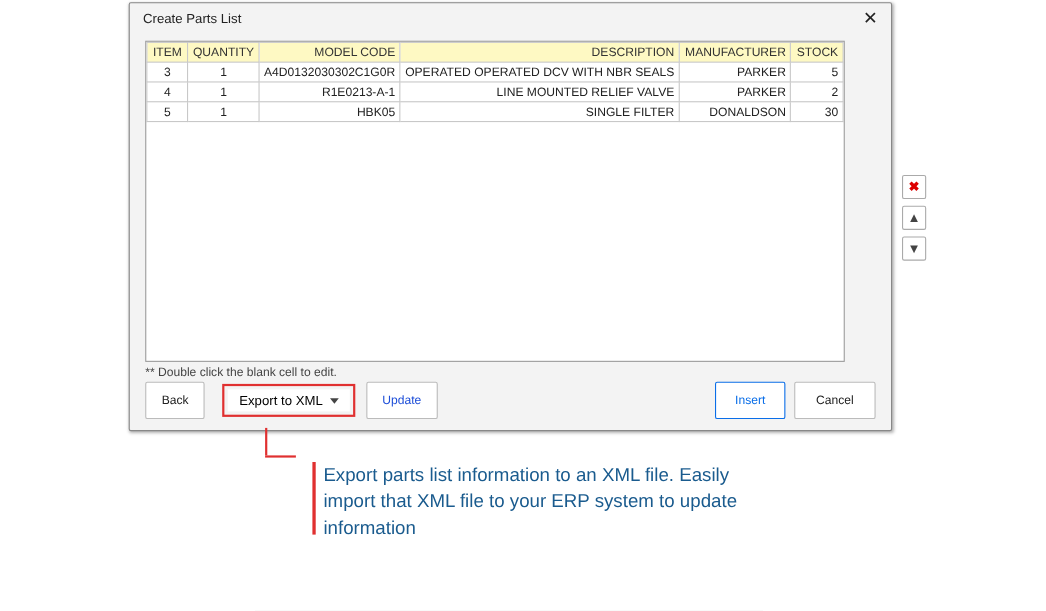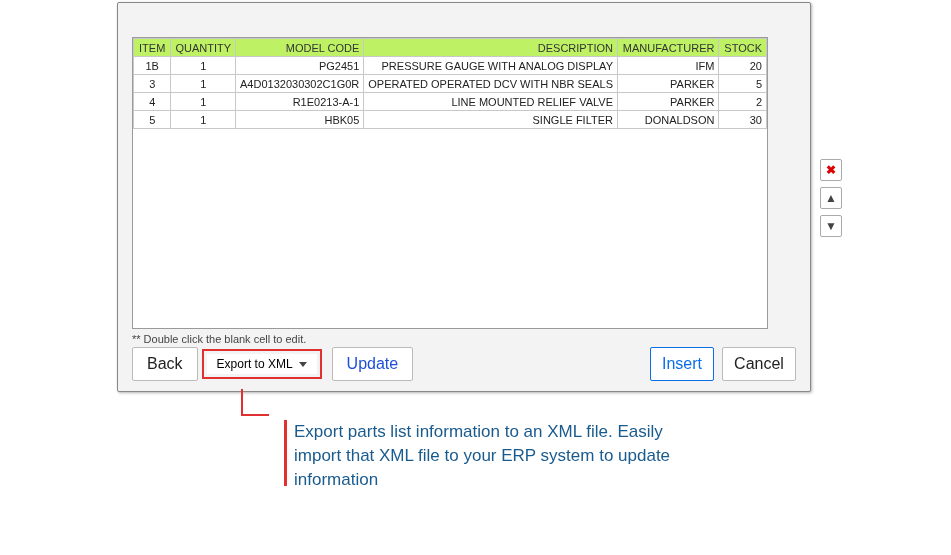--- a/index.html
+++ b/index.html
@@ -55,21 +55,21 @@
   }
   th, td {
     border: 1px solid #c8c8c8;
     padding: 2px 4px;
     text-align: right;
     height: 18px;
     white-space: nowrap;
     overflow: hidden;
   }
   th {
-    background: #bef264;
+    background: #fef9c3;
     font-weight: normal;
     color: #333;
   }
   th.center, td.center { text-align: center; }
   tr.selected td {
     background: #0a6ee8;
     color: #fff;
     border-color: #0a6ee8;
   }
   .side-btns {
@@ -111,34 +111,34 @@
     align-items: center;
     font-size: 12px;
   }
   .btn {
     height: 24px;
     padding: 16px 14px;
     background: #fff;
     border: 1px solid #bbb;
     border-radius: 2px;
     cursor: pointer;
-    font-size: 16px;
+    font-size: 11px;
     color: #222;
     display: inline-flex;
     align-items: center;
     justify-content: center;
   }
   .btn.disabled { color: #1d4ed8; }
   .btn.primary { border-color: #0a6ee8; color: #0a6ee8; }
   .export-wrap {
     display: inline-flex;
     align-items: center;
     border: 2px solid #e03030;
     padding: 3px;
-    margin-left: 4px;
+    margin-left: 16px;
     position: relative;
   }
   .dropdown-btn {
     height: 20px;
     padding: 0 10px;
     background: #fff;
     display: inline-flex;
     align-items: center;
     gap: 6px;
     font-size: 12px;
@@ -182,42 +182,38 @@
     width: 420px;
     font-size: 17px;
     color: #1a5b8e;
     line-height: 1.4;
   }
 </style>
 </head>
 <body>
 
 <div class="dialog">
+  <div class="titlebar">
+    <span>Create Parts List</span>
+    <span class="close-x">✕</span>
+  </div>
 
   <div class="table-wrap">
     <table>
       <thead>
         <tr>
           <th class="center" style="width:44px">ITEM</th>
           <th class="center" style="width:62px">QUANTITY</th>
           <th style="width:124px">MODEL CODE</th>
           <th style="width:232px">DESCRIPTION</th>
           <th style="width:104px">MANUFACTURER</th>
           <th style="width:50px">STOCK</th>
         </tr>
       </thead>
       <tbody id="tbody">
-          <tr>
-            <td class="center">1B</td>
-            <td class="center">1</td>
-            <td>PG2451</td>
-            <td>PRESSURE GAUGE WITH ANALOG DISPLAY</td>
-            <td>IFM</td>
-            <td>20</td>
-          </tr>
           <tr>
             <td class="center">3</td>
             <td class="center">1</td>
             <td>A4D0132030302C1G0R</td>
             <td>OPERATED OPERATED DCV WITH NBR SEALS</td>
             <td>PARKER</td>
             <td>5</td>
           </tr>
           <tr>
             <td class="center">4</td>

